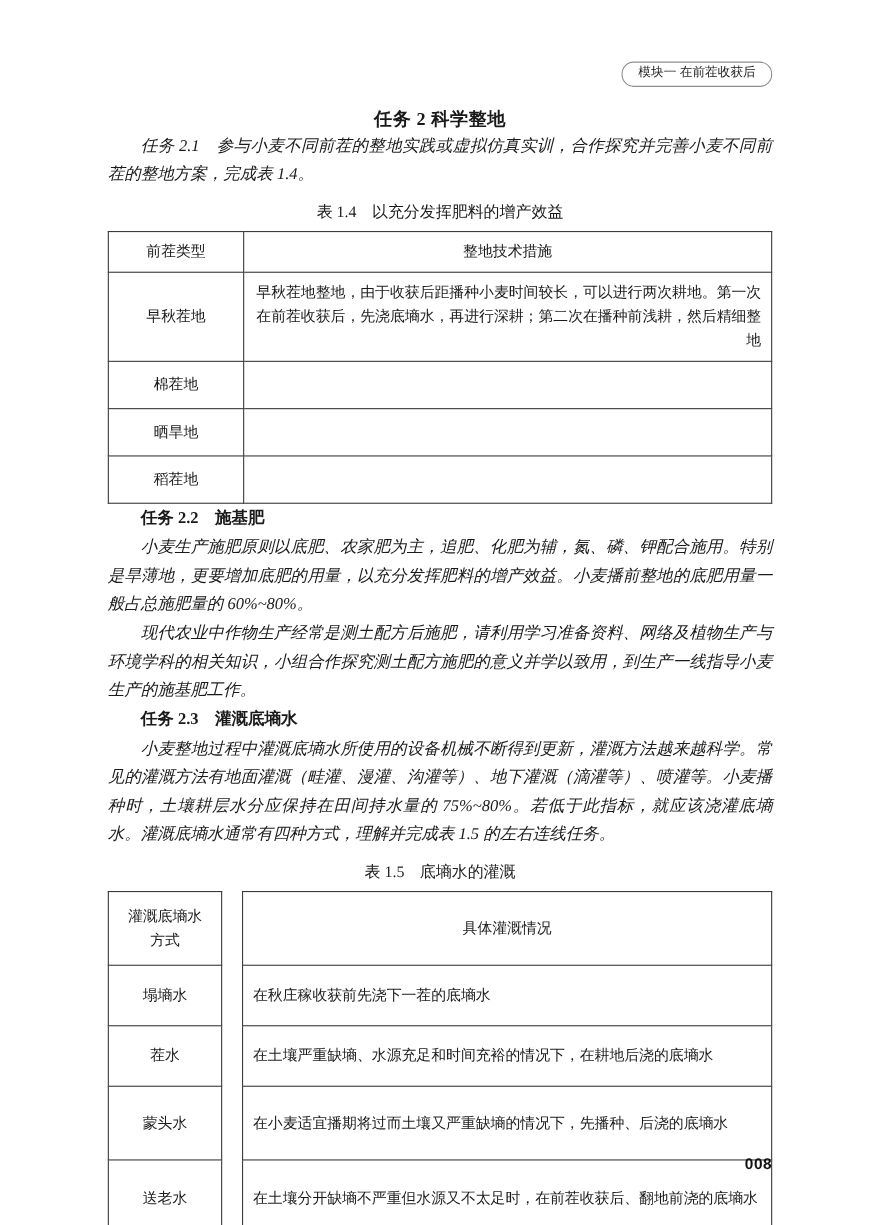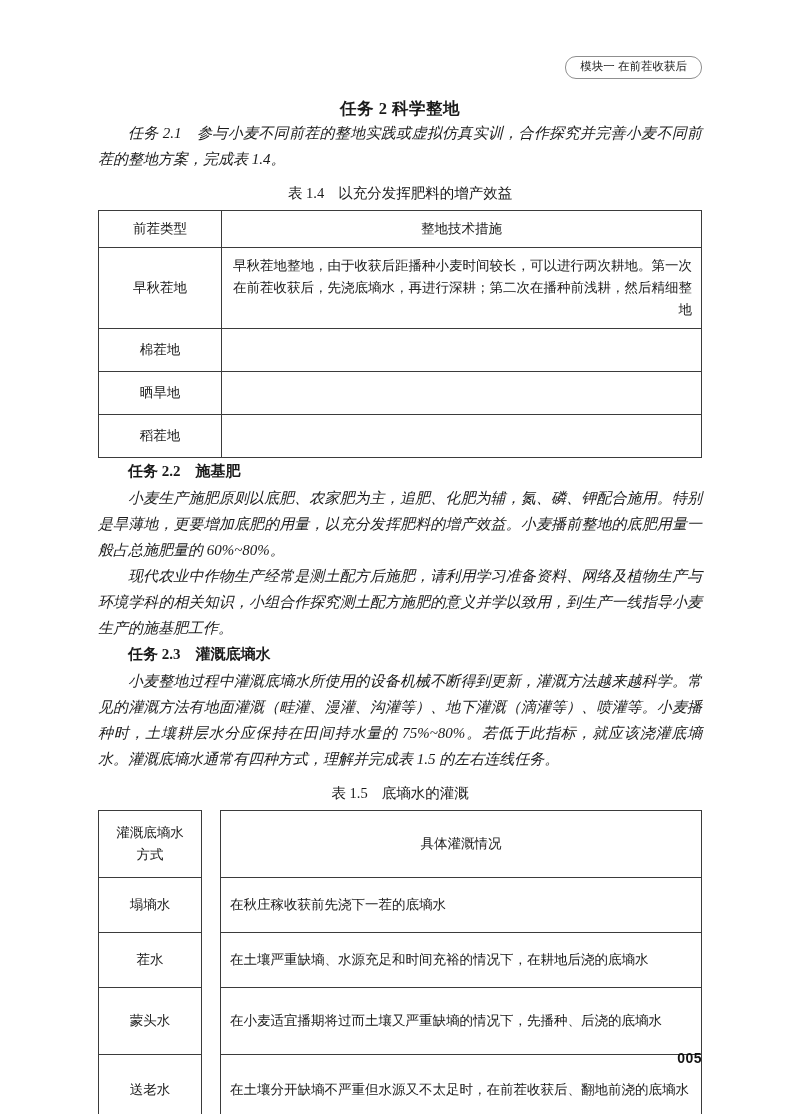--- a/index.html
+++ b/index.html
@@ -242,15 +242,15 @@
             <td class="rcell tall">在小麦适宜播期将过而土壤又严重缺墒的情况下，先播种、后浇的底墒水</td>
           </tr>
           <tr>
             <td class="rcell tall" style="height:56px">在土壤分开缺墒不严重但水源又不太足时，在前茬收获后、翻地前浇的底墒水</td>
           </tr>
         </tbody>
           </table>
       </div>
     </div>
 
-    <div class="folio">005</div>
+    <div class="folio">008</div>
   </div>
 </div>
 
 </body></html>

